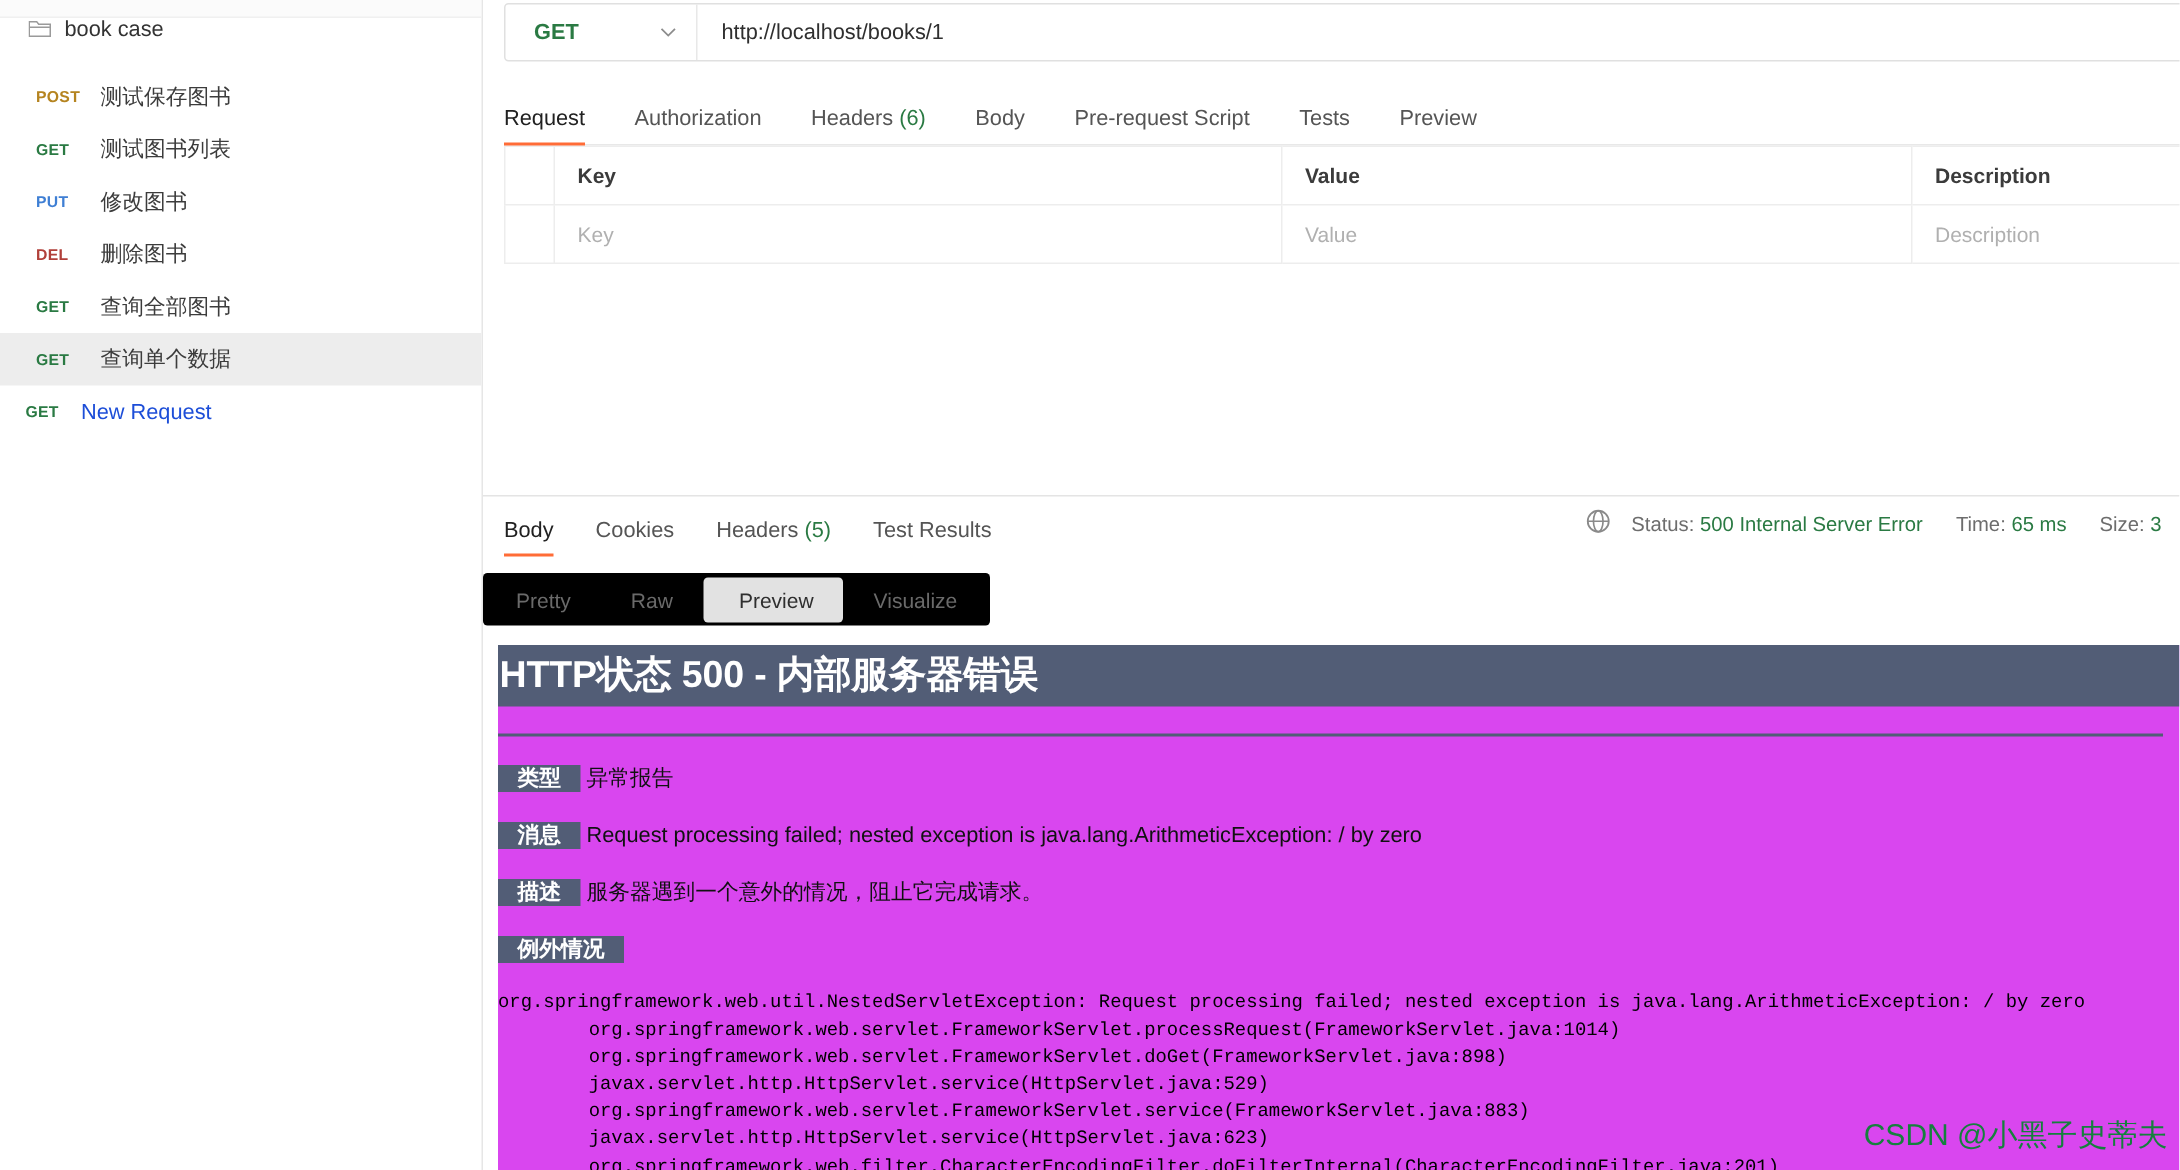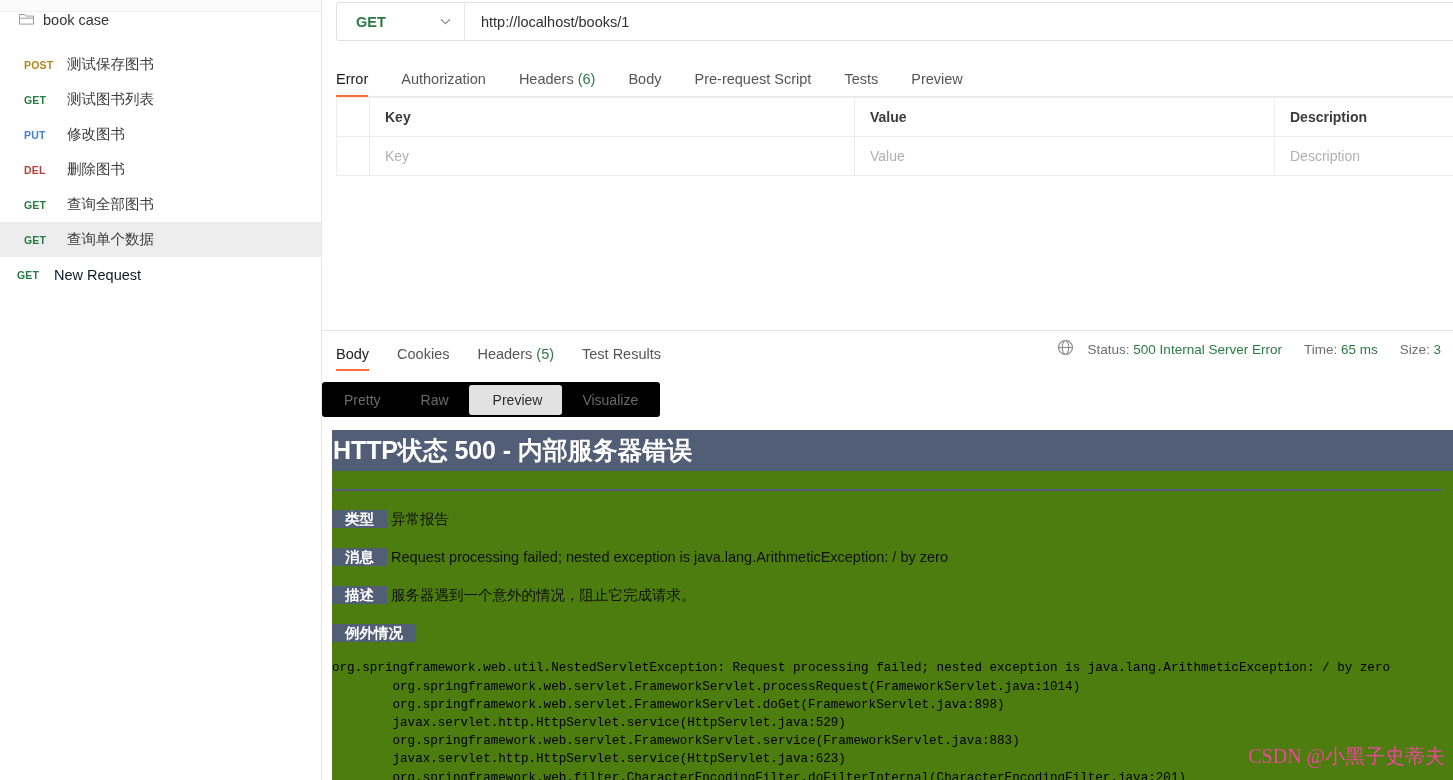--- a/index.html
+++ b/index.html
@@ -74,21 +74,21 @@
     width: 34px;
     text-align: left;
     margin-right: 9px;
     flex: none;
   }
   .m-get  { color: #2a7a43; }
   .m-post { color: #b58420; }
   .m-put  { color: #3f7fd4; }
   .m-del  { color: #b1403a; }
   .req-name { white-space: nowrap; }
-  .req-row.root .req-name { font-size: 14.5px; color: #0f172a; }
+  .req-row.root .req-name { font-size: 14.5px; color: #1d4ed8; }
 
   
   .main {
     flex: 1;
     height: 780px;
     position: relative;
     overflow: hidden;
     background: #fff;
   }
 
@@ -267,21 +267,21 @@
   }
   .pill.active { background: #e2e2e2; color: #2f2f2f; padding-left: 24px; }
 
   
   .errpage {
     position: absolute;
     top: 430px;
     left: 343px;
     right: 0;
     bottom: 0;
-    background: #4d7c0f;
+    background: #d946ef;
     overflow: hidden;
     font-family: "Liberation Sans", sans-serif;
   }
   .err-h1 {
     background: #525D76;
     color: #ffffff;
     font-size: 25px;
     font-weight: bold;
     line-height: 1.36;
     padding: 3px 0 4px 1px;
@@ -313,22 +313,22 @@
     color: #000;
     margin: 17px 0 0 0;
     white-space: pre;
   }
 
   .watermark {
     position: absolute;
     right: 8px;
     bottom: 10px;
     font-size: 20px;
-    color: #ec4899;
-    font-family: Liberation Serif, serif;
+    color: #15803d;
+    font-family: Liberation Sans, sans-serif;
     white-space: nowrap;
     pointer-events: none;
   }
 </style>
 </head>
 <body>
 
 <div class="app">
 
   <div class="sidebar">
@@ -383,21 +383,21 @@
         <span class="chev">
           <svg width="11" height="7" viewBox="0 0 11 7">
               <path d="M1 1.3L5.5 5.7 10 1.3" fill="none" stroke="#8c8c8c" stroke-width="1.2"></path>
             </svg>
         </span>
       </div>
       <div class="url-input">http://localhost/books/1</div>
     </div>
 
     <div class="req-tabs">
-      <div class="rtab active"><span>Error</span></div>
+      <div class="rtab active"><span>Request</span></div>
       <div class="rtab"><span>Authorization</span></div>
       <div class="rtab"><span>Headers</span> <span class="cnt">(6)</span></div>
       <div class="rtab"><span>Body</span></div>
       <div class="rtab"><span>Pre-request Script</span></div>
       <div class="rtab"><span>Tests</span></div>
       <div class="rtab"><span>Preview</span></div>
     </div>
 
 
     <table class="ptable">

